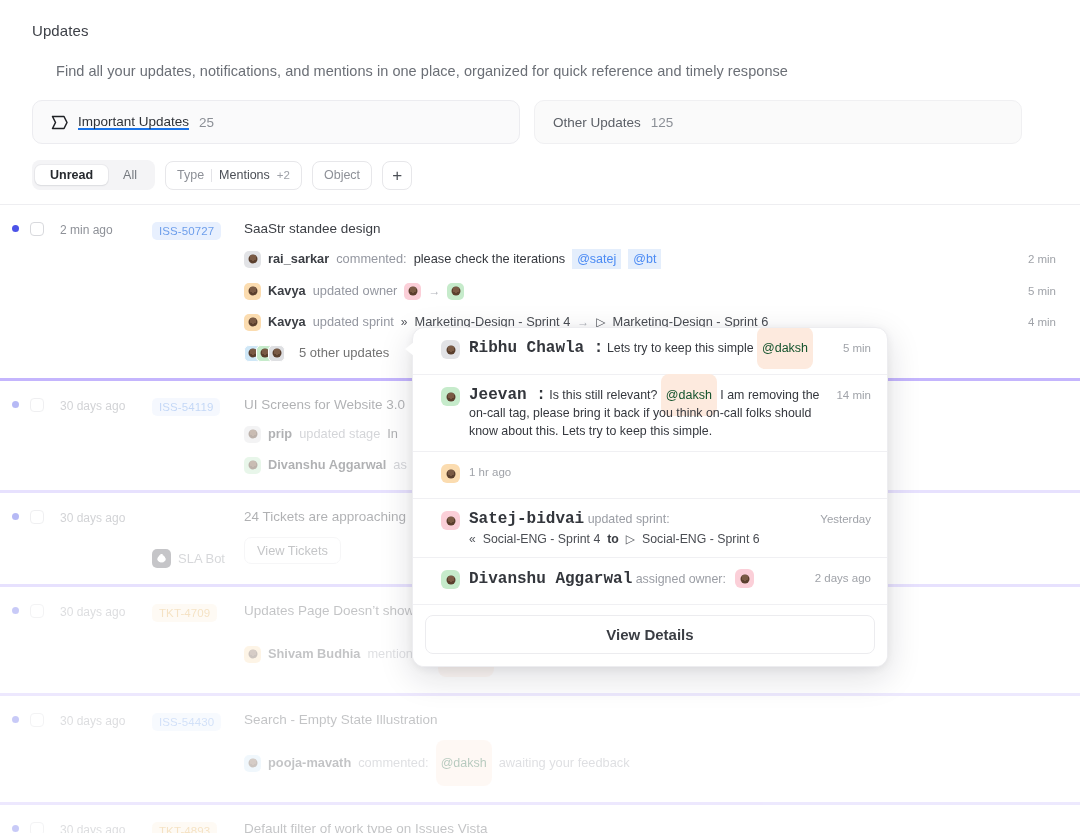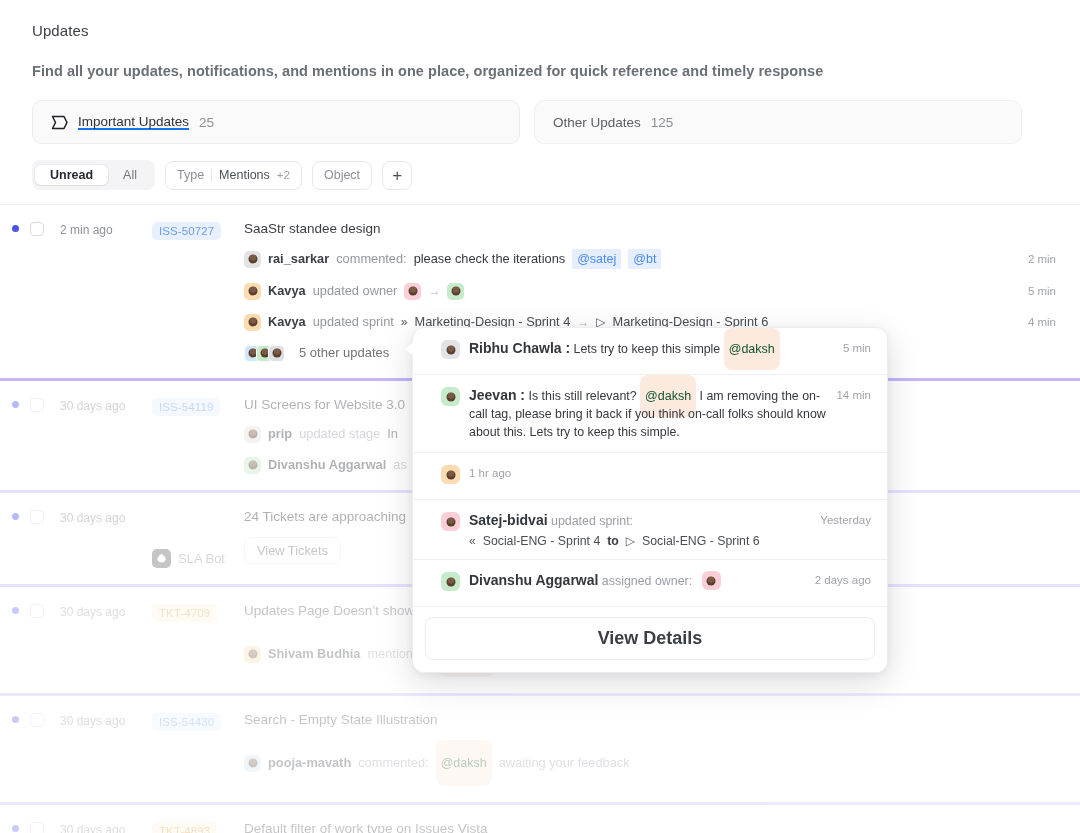--- a/index.html
+++ b/index.html
@@ -11,22 +11,23 @@
     overflow: hidden;
   }
   .page { position: relative; width: 1080px; height: 833px; background:#fff; }
 
   
   .header { padding: 22px 32px 0 32px; }
   .page-title {
     font-size: 15px; color: #3c3f46; font-weight: 400; letter-spacing: .1px;
   }
   .page-subtitle {
-    margin-top: 24px; font-size: 14.5px; color: #6b6f76; font-weight: 700;
+    margin-top: 24px; font-size: 14.5px; color: #6b6f76; font-weight: 400;
     letter-spacing: .05px;
+    margin-left: 24px;
   }
 
   
   .summary-row { display: flex; gap: 14px; margin-top: 21px; }
   .summary-card {
     height: 44px; border-radius: 10px; display: flex; align-items: center;
     padding: 0 18px; gap: 10px;
   }
   .summary-card.important {
     width: 488px; background: #fafafb; border: 1px solid #ececf0;
@@ -176,30 +177,30 @@
   .pop-row {
     display: flex; align-items: flex-start; gap: 0;
     padding: 11px 16px 11px 12px;
     border-bottom: 1px solid #f0f0f3;
   }
   .pop-dot-col { width: 16px; padding-top: 6px; flex: 0 0 auto; }
   .pop-dot { width: 6px; height: 6px; border-radius: 50%; background: #4c53e8; }
   .pop-av-col { width: 28px; flex: 0 0 auto; padding-top: 1px; }
   .pop-main { flex: 1; padding-right: 10px; }
   .pop-line { font-size: 12.4px; line-height: 18px; color: #35383e; }
-  .pop-name { font-weight: 600; color: #33363c; font-size: 14px; }
+  .pop-name { font-weight: 600; color: #33363c; font-size: 16px; font-family: Liberation Mono, monospace; }
   .pop-verb { color: #9a9da4; font-size: 12.4px; }
   .pop-time { font-size: 11.5px; color: #a0a3a9; white-space: nowrap; padding-top: 3px; }
   .pop-sprint { margin-top: 4px; font-size: 12.3px; color: #4a4d53; display:flex; align-items:center; gap:7px; }
   .pop-sprint .to { color:#3b3e44; font-weight:600; }
   .popup-footer {
     padding: 10px 12px 12px 12px; background: #ffffff;
   }
   .view-details-btn {
-    width: 100%; text-align: center; font-size: 18px; color: #3b3e44;
+    width: 100%; text-align: center; font-size: 15px; color: #3b3e44;
     font-weight: 600; border: 1px solid #ececef; border-radius: 8px;
     padding: 10px 8px; background: #fff;
   }
 </style>
 </head>
 <body>
 
 <div class="page">
 
   <div class="header">

